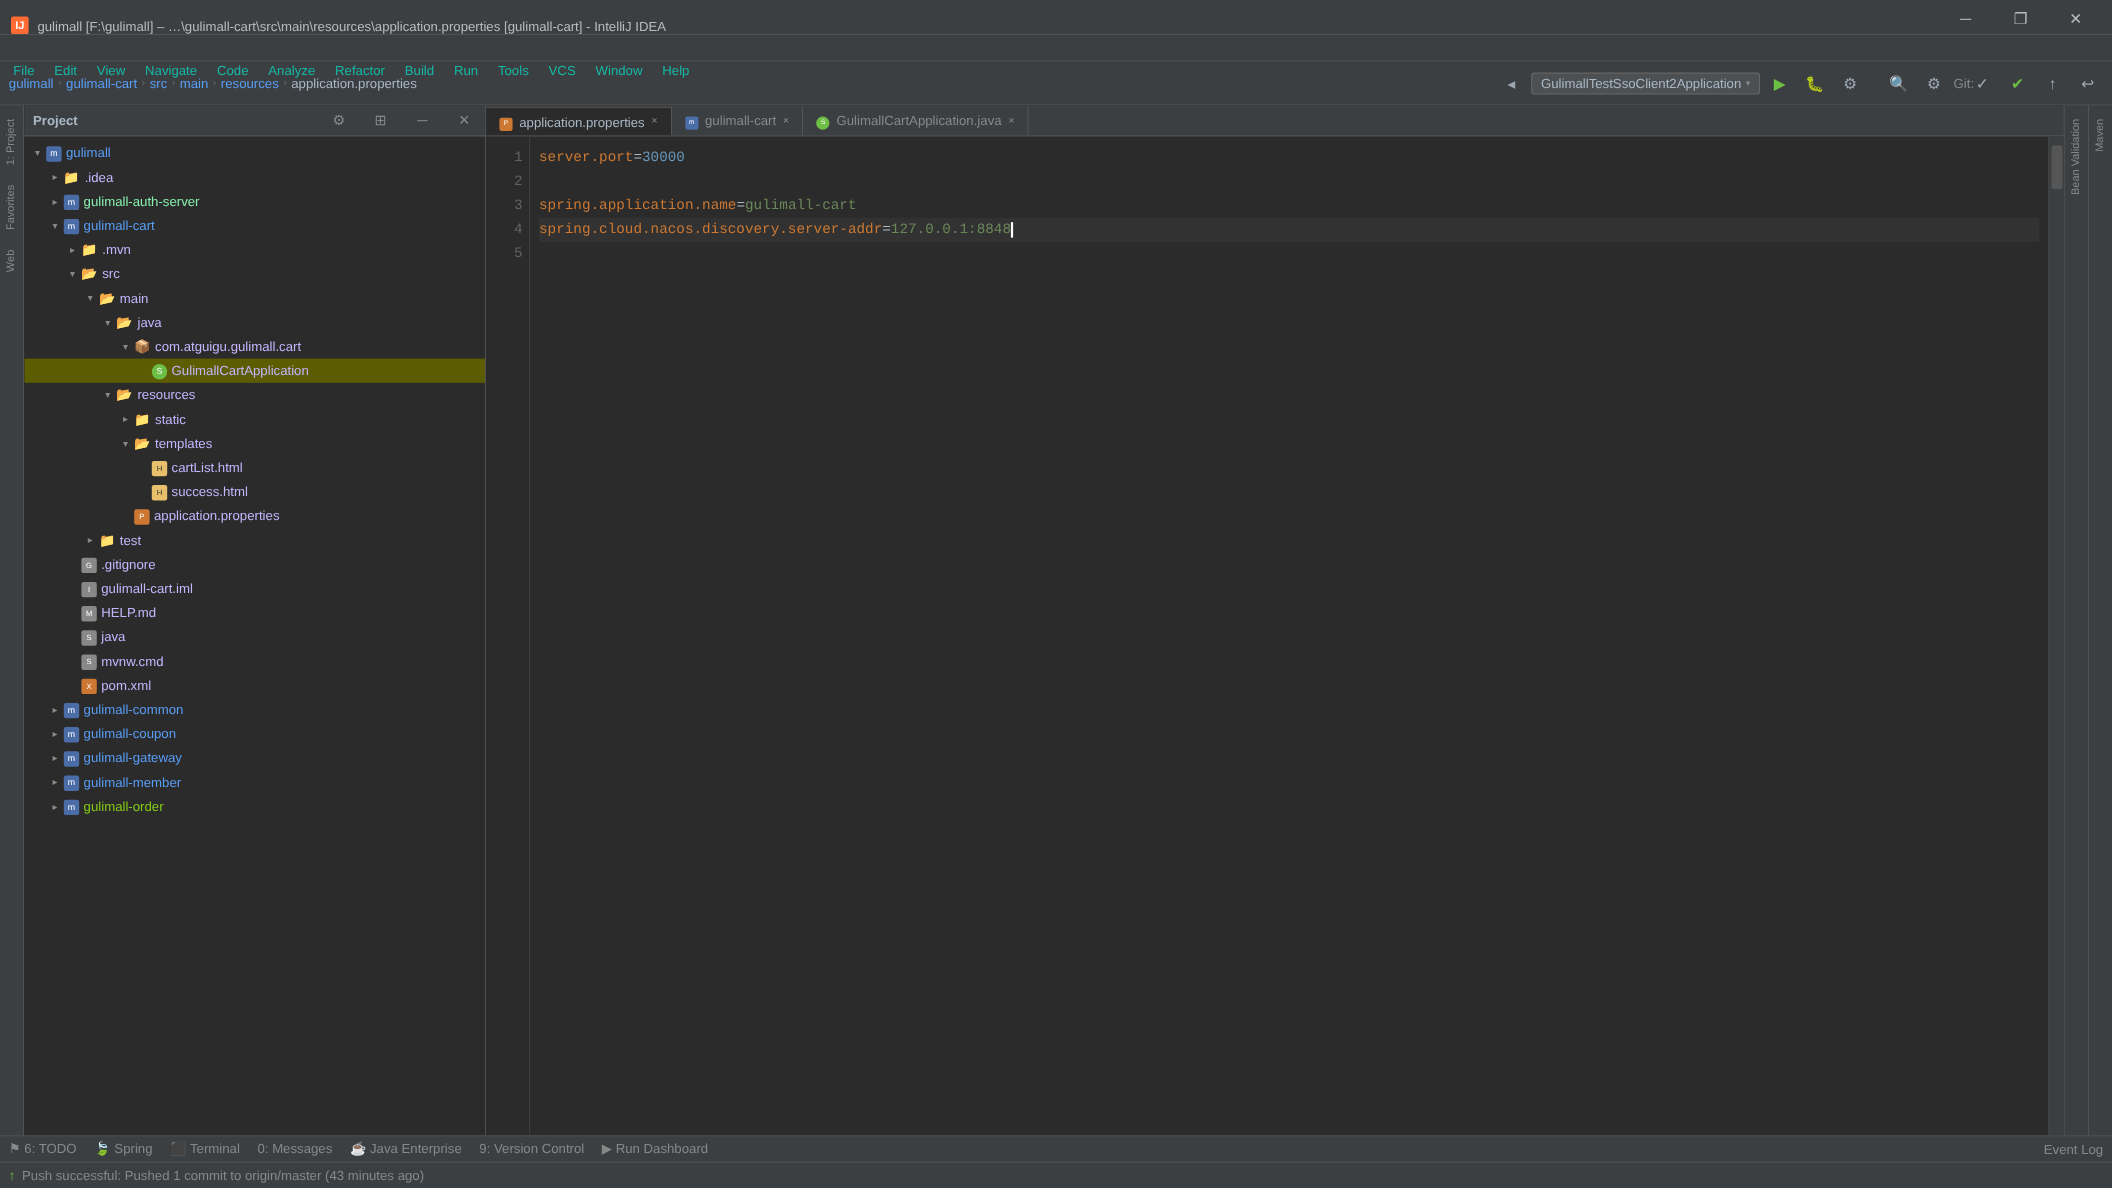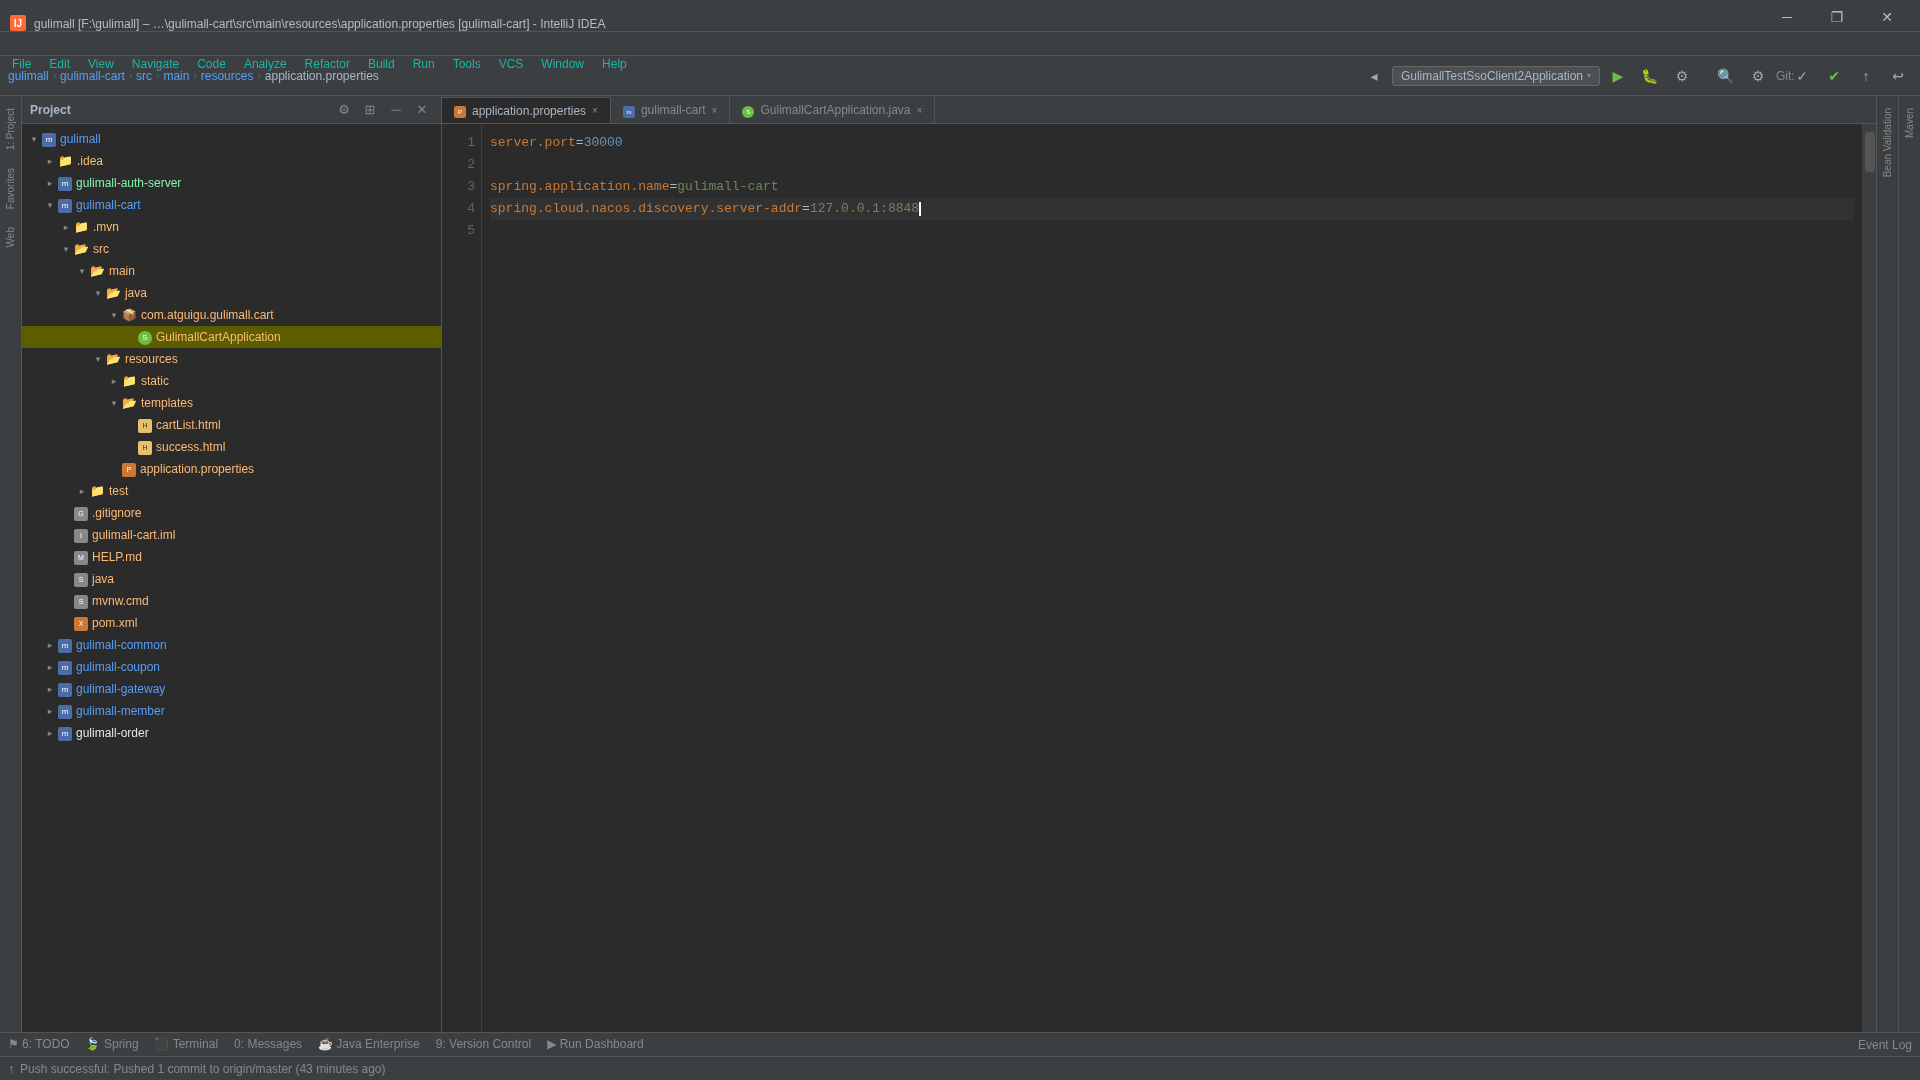--- a/index.html
+++ b/index.html
@@ -140,21 +140,21 @@
       flex-direction: column;
       overflow: hidden;
     }
     #project-header {
       background: #3c3f41;
       height: 28px;
       display: flex;
       align-items: center;
       padding: 0 8px;
       border-bottom: 1px solid #555;
-      gap: 4px;
+      gap: 16px;
     }
     #project-header-title {
       font-size: 12px;
       color: #a9b7c6;
       font-weight: bold;
       flex: 1;
     }
     #project-tree {
       flex: 1;
       overflow-y: auto;
@@ -171,21 +171,21 @@
       cursor: pointer;
       padding-right: 8px;
       white-space: nowrap;
     }
     .tree-item.highlighted { background: #5c5c00; }
     .tree-arrow {
       width: 16px; height: 16px;
       display: inline-flex; align-items: center; justify-content: center;
       font-size: 9px; color: #888; flex-shrink: 0;
     }
-    .tree-label { font-size: 12px; color: #fdba74; }
+    .tree-label { font-size: 12px; color: #c4b5fd; }
 
     
     #editor-area {
       flex: 1;
       display: flex;
       flex-direction: column;
       background: #2b2b2b;
     }
 
     
@@ -550,21 +550,21 @@
           <span class="tree-label" style="color: rgb(88, 157, 246); text-align: right;">gulimall-gateway</span>
         </div>
         <div class="tree-item" style="padding-left: 20px;">
           <span class="tree-arrow">▸</span>
           <span><span style="display:inline-flex;align-items:center;justify-content:center;width:14px;height:14px;background:#4a6da7;color:white;font-size:8px;border-radius:2px;margin-right:4px;flex-shrink:0">m</span></span>
           <span class="tree-label" style="color: rgb(88, 157, 246);">gulimall-member</span>
         </div>
         <div class="tree-item" style="padding-left: 20px;">
           <span class="tree-arrow">▸</span>
           <span><span style="display:inline-flex;align-items:center;justify-content:center;width:14px;height:14px;background:#4a6da7;color:white;font-size:8px;border-radius:2px;margin-right:4px;flex-shrink:0">m</span></span>
-          <span class="tree-label" style="color: #e5e5e5;">gulimall-order</span>
+          <span class="tree-label" style="color: #84cc16;">gulimall-order</span>
         </div>
       </div>
   </div>
 
   <div id="editor-area">
     <div id="editor-tabs">
     <div class="editor-tab active">
           <span><span style="display:inline-flex;align-items:center;justify-content:center;width:12px;height:12px;background:#cc7832;color:white;font-size:6px;border-radius:2px">P</span></span>
           <span>application.properties</span>
           <span class="tab-close">×</span>

